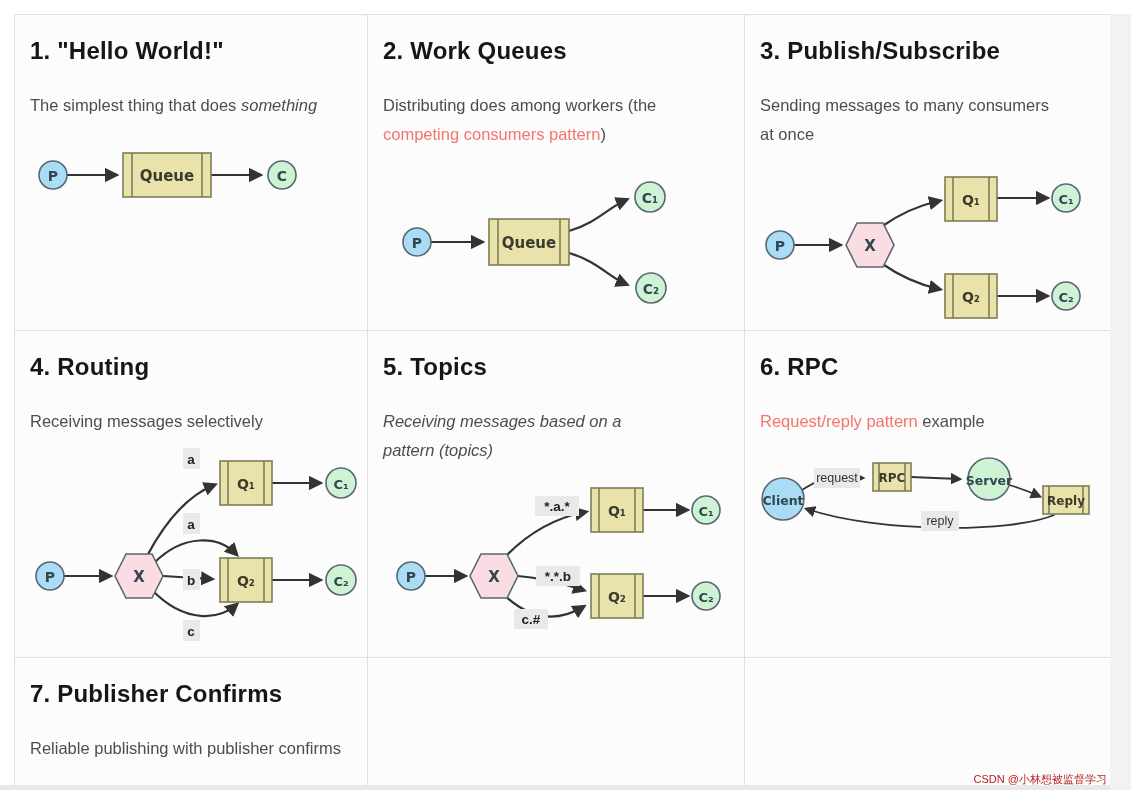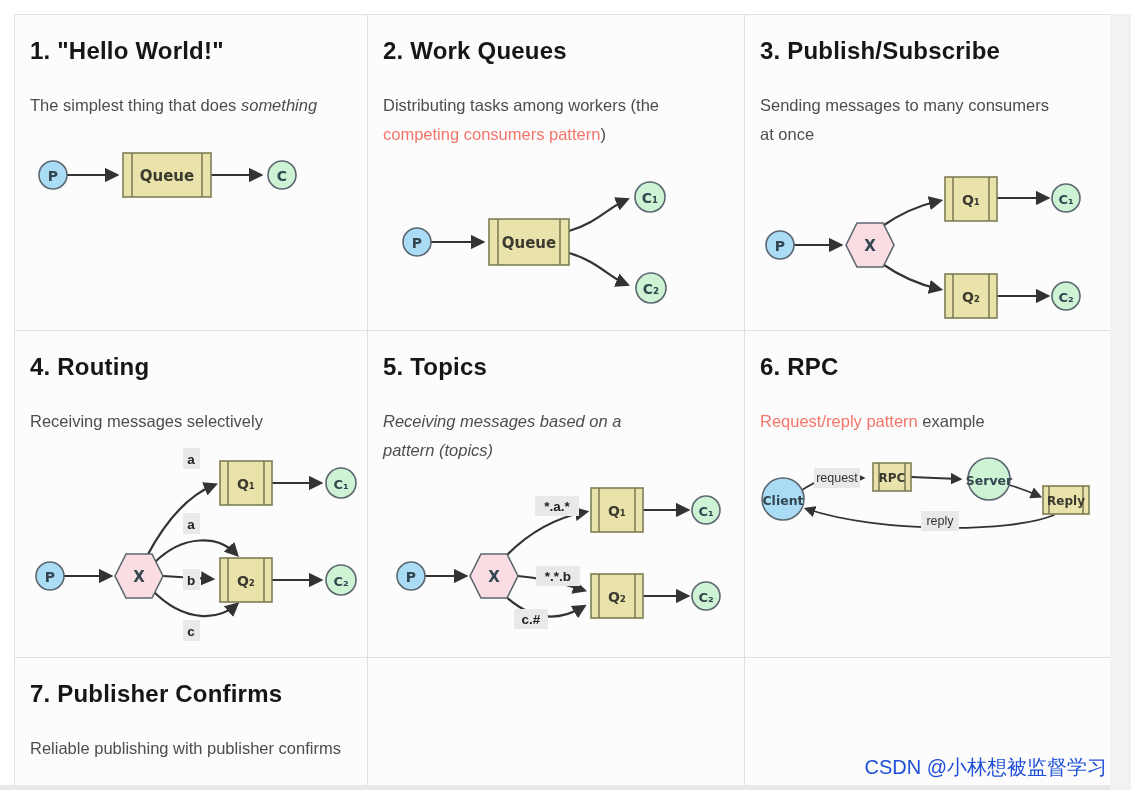--- a/index.html
+++ b/index.html
@@ -48,21 +48,21 @@
   .qt{font-family:"DejaVu Sans",sans-serif;font-weight:bold;fill:#3a3a2e;
       text-anchor:middle;dominant-baseline:central;}
   .el{font-family:"Liberation Sans",sans-serif;font-weight:bold;font-size:13.5px;fill:#222;
       text-anchor:middle;dominant-baseline:central;}
   .el2{font-family:"Liberation Sans",sans-serif;font-weight:normal;font-size:12.5px;fill:#333;
       text-anchor:middle;dominant-baseline:central;}
   .elbg{fill:var(--edge-label-bg);}
   .gutter{position:absolute;left:1110px;top:14px;width:21px;height:776px;background:#f2f2f2;}
   .bottom-strip{position:absolute;left:0;bottom:0;width:1110px;height:5px;background:#e8e8e8;z-index:4;}
   .watermark{
-    position:absolute;right:24px;bottom:9px;font-size:20px;color:#1d4ed8;
+    position:absolute;right:24px;bottom:3px;font-size:11px;color:#b91c1c;
     text-shadow:0 1px 0 #ffffff;z-index:5;white-space:nowrap;
   }
   .mt25{margin-top:25px;} .mt12{margin-top:12px;} .mt18{margin-top:18px;}
   .mt0{margin-top:0;} .mt6{margin-top:6px;} .mt15{margin-top:15px;}
 </style>
 </head>
 <body>
 
 <svg width="0" height="0" style="position:absolute" aria-hidden="true">
   <defs>
@@ -92,21 +92,21 @@
       </g>
       <g>
         <circle class="ncons" cx="252" cy="30" r="14"></circle>
         <text class="nt" x="252" y="31" font-size="14">C</text>
       </g>
     </svg>
   </div>
 
   <div class="cell">
     <h2 class="card-title">2. Work Queues</h2>
-    <p class="card-desc"><span>Distributing tasks among workers (the </span><a class="lnk">competing consumers pattern</a><span>)</span></p>
+    <p class="card-desc"><span>Distributing does among workers (the </span><a class="lnk">competing consumers pattern</a><span>)</span></p>
     <svg class="mt12" width="340" height="170">
       <path class="edge" d="M48,81 L98,81" marker-end="url(#ah)"></path>
       <path class="edge" d="M186,70 C214,62 226,46 243,39" marker-end="url(#ah)"></path>
       <path class="edge" d="M186,92 C214,100 226,116 243,123" marker-end="url(#ah)"></path>
       <g>
         <rect class="nq" x="106" y="58" width="80" height="46"></rect>
         <line class="nql" x1="115" y1="58" x2="115" y2="104"></line>
         <line class="nql" x1="177" y1="58" x2="177" y2="104"></line>
         <text class="qt" x="146" y="82" font-size="15">Queue</text>
       </g>

